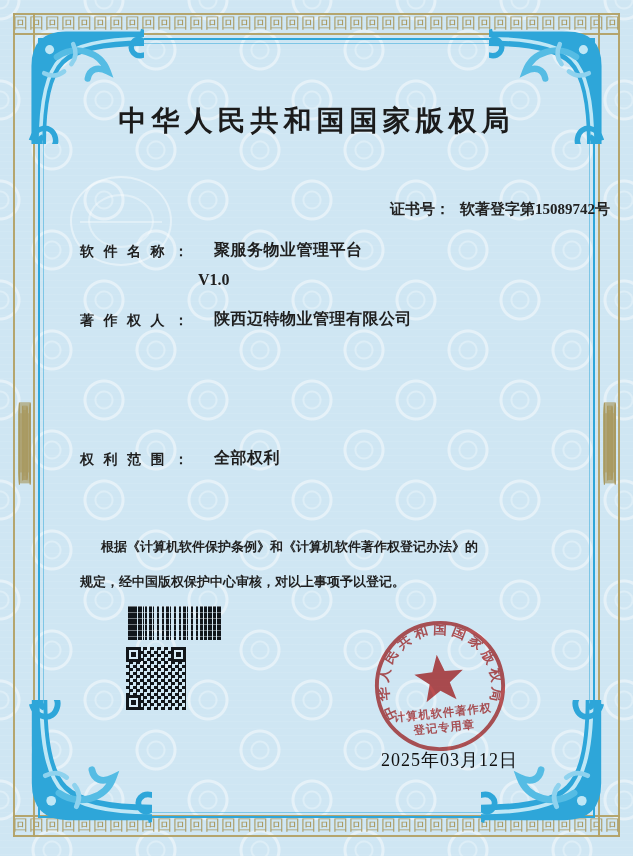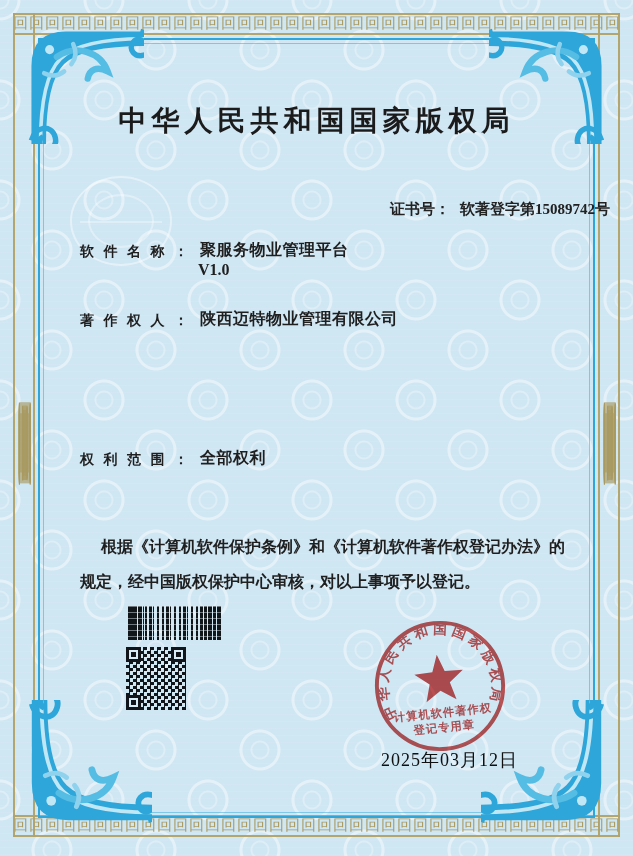--- a/index.html
+++ b/index.html
@@ -52,24 +52,24 @@
     border-top:2px solid rgba(255,255,255,.45);}
   
   .title{position:absolute;top:99px;left:0;right:0;text-align:center;z-index:4;
     font-weight:bold;color:#1b1b1b;font-size:28px;letter-spacing:5px;line-height:44px;}
   .certno{position:absolute;left:390px;top:200px;z-index:4;
     font-weight:bold;color:#222;font-size:15px;}
   .certno .gap{display:inline-block;width:10px;}
   .frow{position:absolute;left:80px;z-index:4;font-weight:bold;color:#1f1f1f;font-size:16px;white-space:nowrap;}
   .frow .flabel{display:inline-block;width:108px;font-size:14px;
     text-align:justify;text-align-last:justify;vertical-align:bottom;}
-  .frow .fvalue{margin-left:12px;letter-spacing:.5px;}
+  .frow .fvalue{margin-left:26px;letter-spacing:.5px;}
   .v2{position:absolute;left:198px;z-index:4;font-weight:bold;color:#1f1f1f;font-size:16px;}
   .statement{position:absolute;left:80px;top:529px;width:492px;z-index:4;
-    font-weight:bold;color:#1f1f1f;font-size:16px;line-height:35px;}
+    font-weight:bold;color:#1f1f1f;font-size:13px;line-height:35px;}
   .statement .ln1{margin-left:21px;}
   
   .barcode{position:absolute;left:128px;top:606px;width:93px;height:34px;z-index:4;
     background-image:
       repeating-linear-gradient(to bottom, rgba(230,240,248,.45) 0 1px, transparent 1px 6px),
       linear-gradient(90deg,#11161b 0 8px,transparent 8px 10px,#11161b 10px 13px,transparent 13px 15px,#11161b 15px 16px,transparent 16px),
       linear-gradient(270deg,#11161b 0 3px,transparent 3px 5px,#11161b 5px 7px,transparent 7px 9px,#11161b 9px 12px,transparent 12px 14px,#11161b 14px 16px,transparent 16px),
       repeating-linear-gradient(90deg,#11161b 0 2px,transparent 2px 4px,#11161b 4px 7px,transparent 7px 8px,#11161b 8px 9px,transparent 9px 12px,#11161b 12px 14px,transparent 14px 17px);
   }
   
@@ -133,21 +133,21 @@
     <div>中华人民共和国国家版权局</div>
   </div>
 
   <div class="certno">
     <span>证书号：</span><span class="gap"></span><span>软著登字第15089742号</span>
   </div>
 
   <div class="frow" style="top:240px">
     <span class="flabel">软件名称：</span><span class="fvalue">聚服务物业管理平台</span>
   </div>
-  <div class="v2" style="top:261px">V1.0</div>
+  <div class="v2" style="top:271px">V1.0</div>
 
   <div class="frow" style="top:309px">
     <span class="flabel">著作权人：</span><span class="fvalue">陕西迈特物业管理有限公司</span>
   </div>
 
 
   <div class="frow" style="top:448px">
     <span class="flabel">权利范围：</span><span class="fvalue">全部权利</span>
   </div>
 

